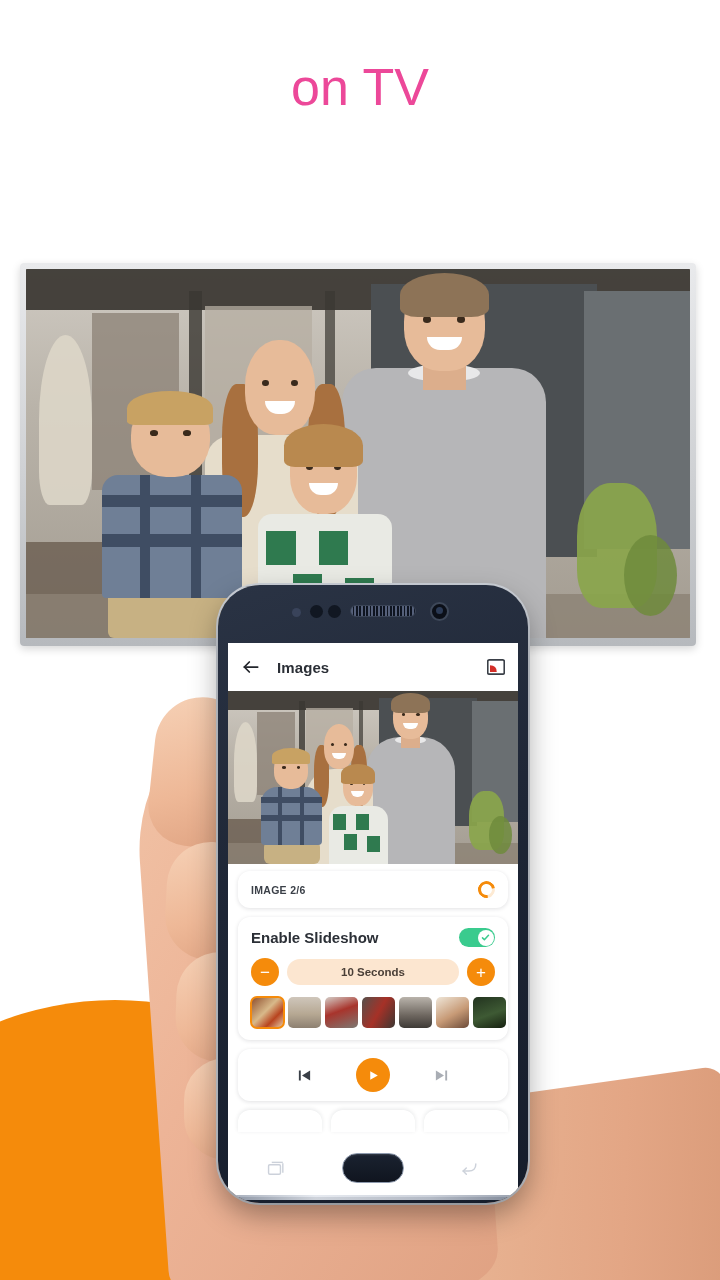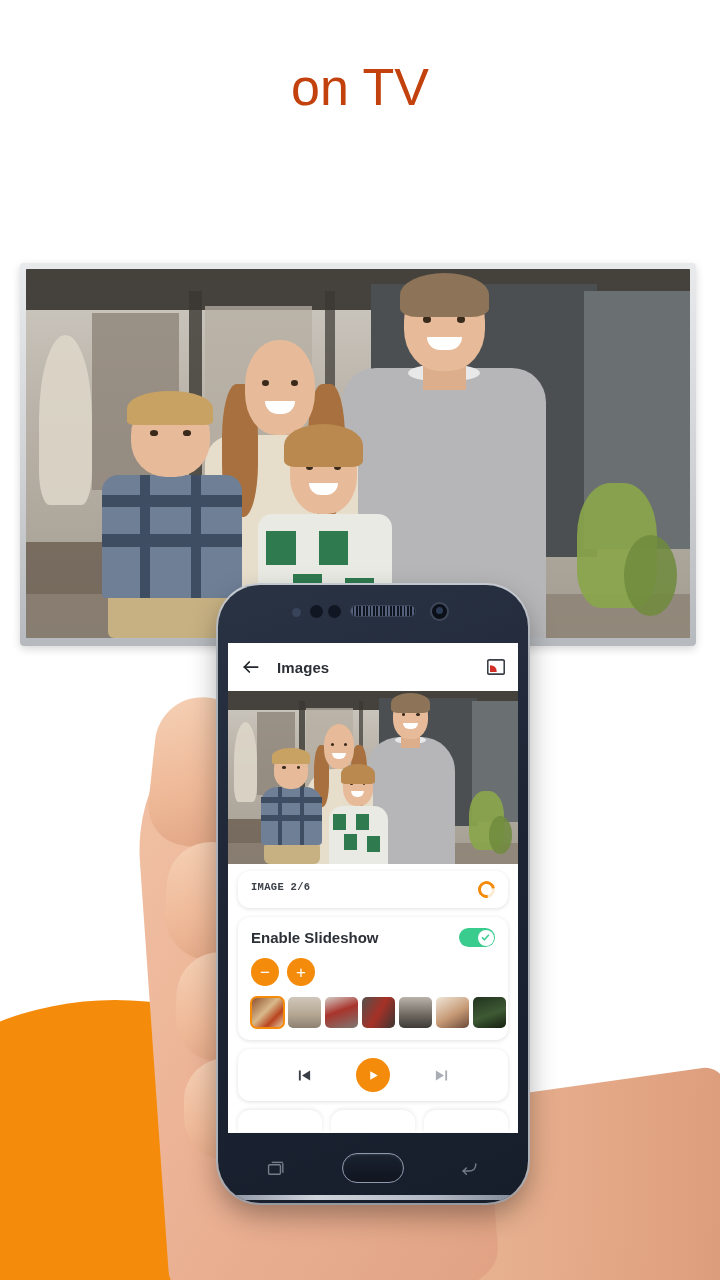--- a/index.html
+++ b/index.html
@@ -11,21 +11,21 @@
   }
   .stage { position: relative; width: 720px; height: 1280px; overflow: hidden; background:#fff; }
 
   
   .headline { position: absolute; top: 54px; left: 0; width: 720px; text-align: center; z-index: 6; }
   .headline .l1 {
     display:block; font-size: 54px; font-weight: 800; letter-spacing: -0.5px;
     color: #F28C0C; line-height: 1.05;
   }
   .headline .l2 {
-    display:block; font-size: 52px; font-weight: 400; color: #c2410c; line-height: 1.28;
+    display:block; font-size: 52px; font-weight: 400; color: #ec4899; line-height: 1.28;
   }
 
   
   .blob {
     position: absolute; left: -205px; top: 1000px;
     width: 640px; height: 640px; border-radius: 50%;
     background: #F58B0B; z-index: 1;
   }
 
   
@@ -149,41 +149,41 @@
     background:#0e1420; border:1px solid #3b4557;
     background-image: repeating-linear-gradient(90deg,#55607a 0 1.6px, #0e1420 1.6px 3.4px);
   }
   .camera {
     position:absolute; left:212px; top:17px; width:19px; height:19px; border-radius:50%;
     background:#0b0f18; border:2px solid #3e4859;
   }
   .camera::after { content:''; position:absolute; left:4px; top:3px; width:7px; height:7px; border-radius:50%; background:#2b3a55; }
 
   .screen {
-    position:absolute; left:10px; top:58px; width:290px; height:490px;
+    position:absolute; left:10px; top:58px; width:290px; height:554px;
     background:#ffffff; overflow:hidden;
   }
 
   
   .appbar { height:48px; background:#fff; display:flex; align-items:center; padding:0 13px; }
   .back-arrow { width:20px; height:20px; flex:0 0 auto; }
   .appbar-title { margin-left:16px; font-size:15px; font-weight:700; color:#2b2f36; letter-spacing:.1px; }
   .appbar-spacer { flex:1; }
   .cast-icon { width:18px; height:16px; position:relative; }
 
   
   .preview { height:173px; overflow:hidden; position:relative; background:#8b8274; }
 
   
   .cards { padding:7px 10px 0 10px; background:#fff; }
   .card {
     background:#fff; border-radius:12px; box-shadow:0 1px 4px rgba(20,25,40,.13);
     margin-bottom:9px;
   }
-  .card.imgcount { display:flex; justify-content:space-between; padding:10px 13px;font-family:Liberation Mono, monospace; }
+  .card.imgcount { display:flex; align-items:center; justify-content:space-between; padding:10px 13px; }
   .imgcount-label { font-size:10.5px; font-weight:700; color:#3a3f47; letter-spacing:.3px; }
   .spinner {
     width:17px; height:17px; border-radius:50%;
     border:3px solid #F58B0B; border-right-color: rgba(245,139,11,.18);
     transform: rotate(35deg);
   }
 
   .card.slideshow { padding:11px 13px 12px 13px; }
   .slrow { display:flex; align-items:center; justify-content:space-between; }
   .slrow-label { font-size:15px; font-weight:700; color:#2b2f36; }
@@ -444,20 +444,21 @@
               <span class="toggle">
                 <span class="knob">
                   <svg viewBox="0 0 24 24" fill="none" stroke="#3ACB8E" stroke-width="4" stroke-linecap="round" stroke-linejoin="round">
                     <polyline points="4,13 9,18 20,6"></polyline>
                   </svg>
                 </span>
               </span>
             </div>
             <div class="durrow">
               <button class="circbtn">−</button>
+              <span class="durpill">10 Seconds</span>
               <button class="circbtn">+</button>
             </div>
             <div class="thumbs">
               <span class="thumb sel" style="background:linear-gradient(135deg,#8b4a2a 0%,#d8b98a 45%,#b8441f 70%,#e8d9b6 100%)"></span>
               <span class="thumb" style="background:linear-gradient(180deg,#cfc6bb 0%,#b6a893 55%,#8d8071 100%)"></span>
               <span class="thumb" style="background:linear-gradient(160deg,#d4cec8 0%,#a8342c 45%,#7d7872 100%)"></span>
               <span class="thumb" style="background:linear-gradient(120deg,#55504c 0%,#a63127 50%,#3b3733 100%)"></span>
               <span class="thumb" style="background:linear-gradient(180deg,#b9b3ab 0%,#6d665f 60%,#3e3a36 100%)"></span>
               <span class="thumb" style="background:linear-gradient(150deg,#efe6d8 0%,#c79a76 55%,#6b4a38 100%)"></span>
               <span class="thumb" style="background:linear-gradient(160deg,#22331f 0%,#3e5a34 55%,#15200f 100%)"></span>

